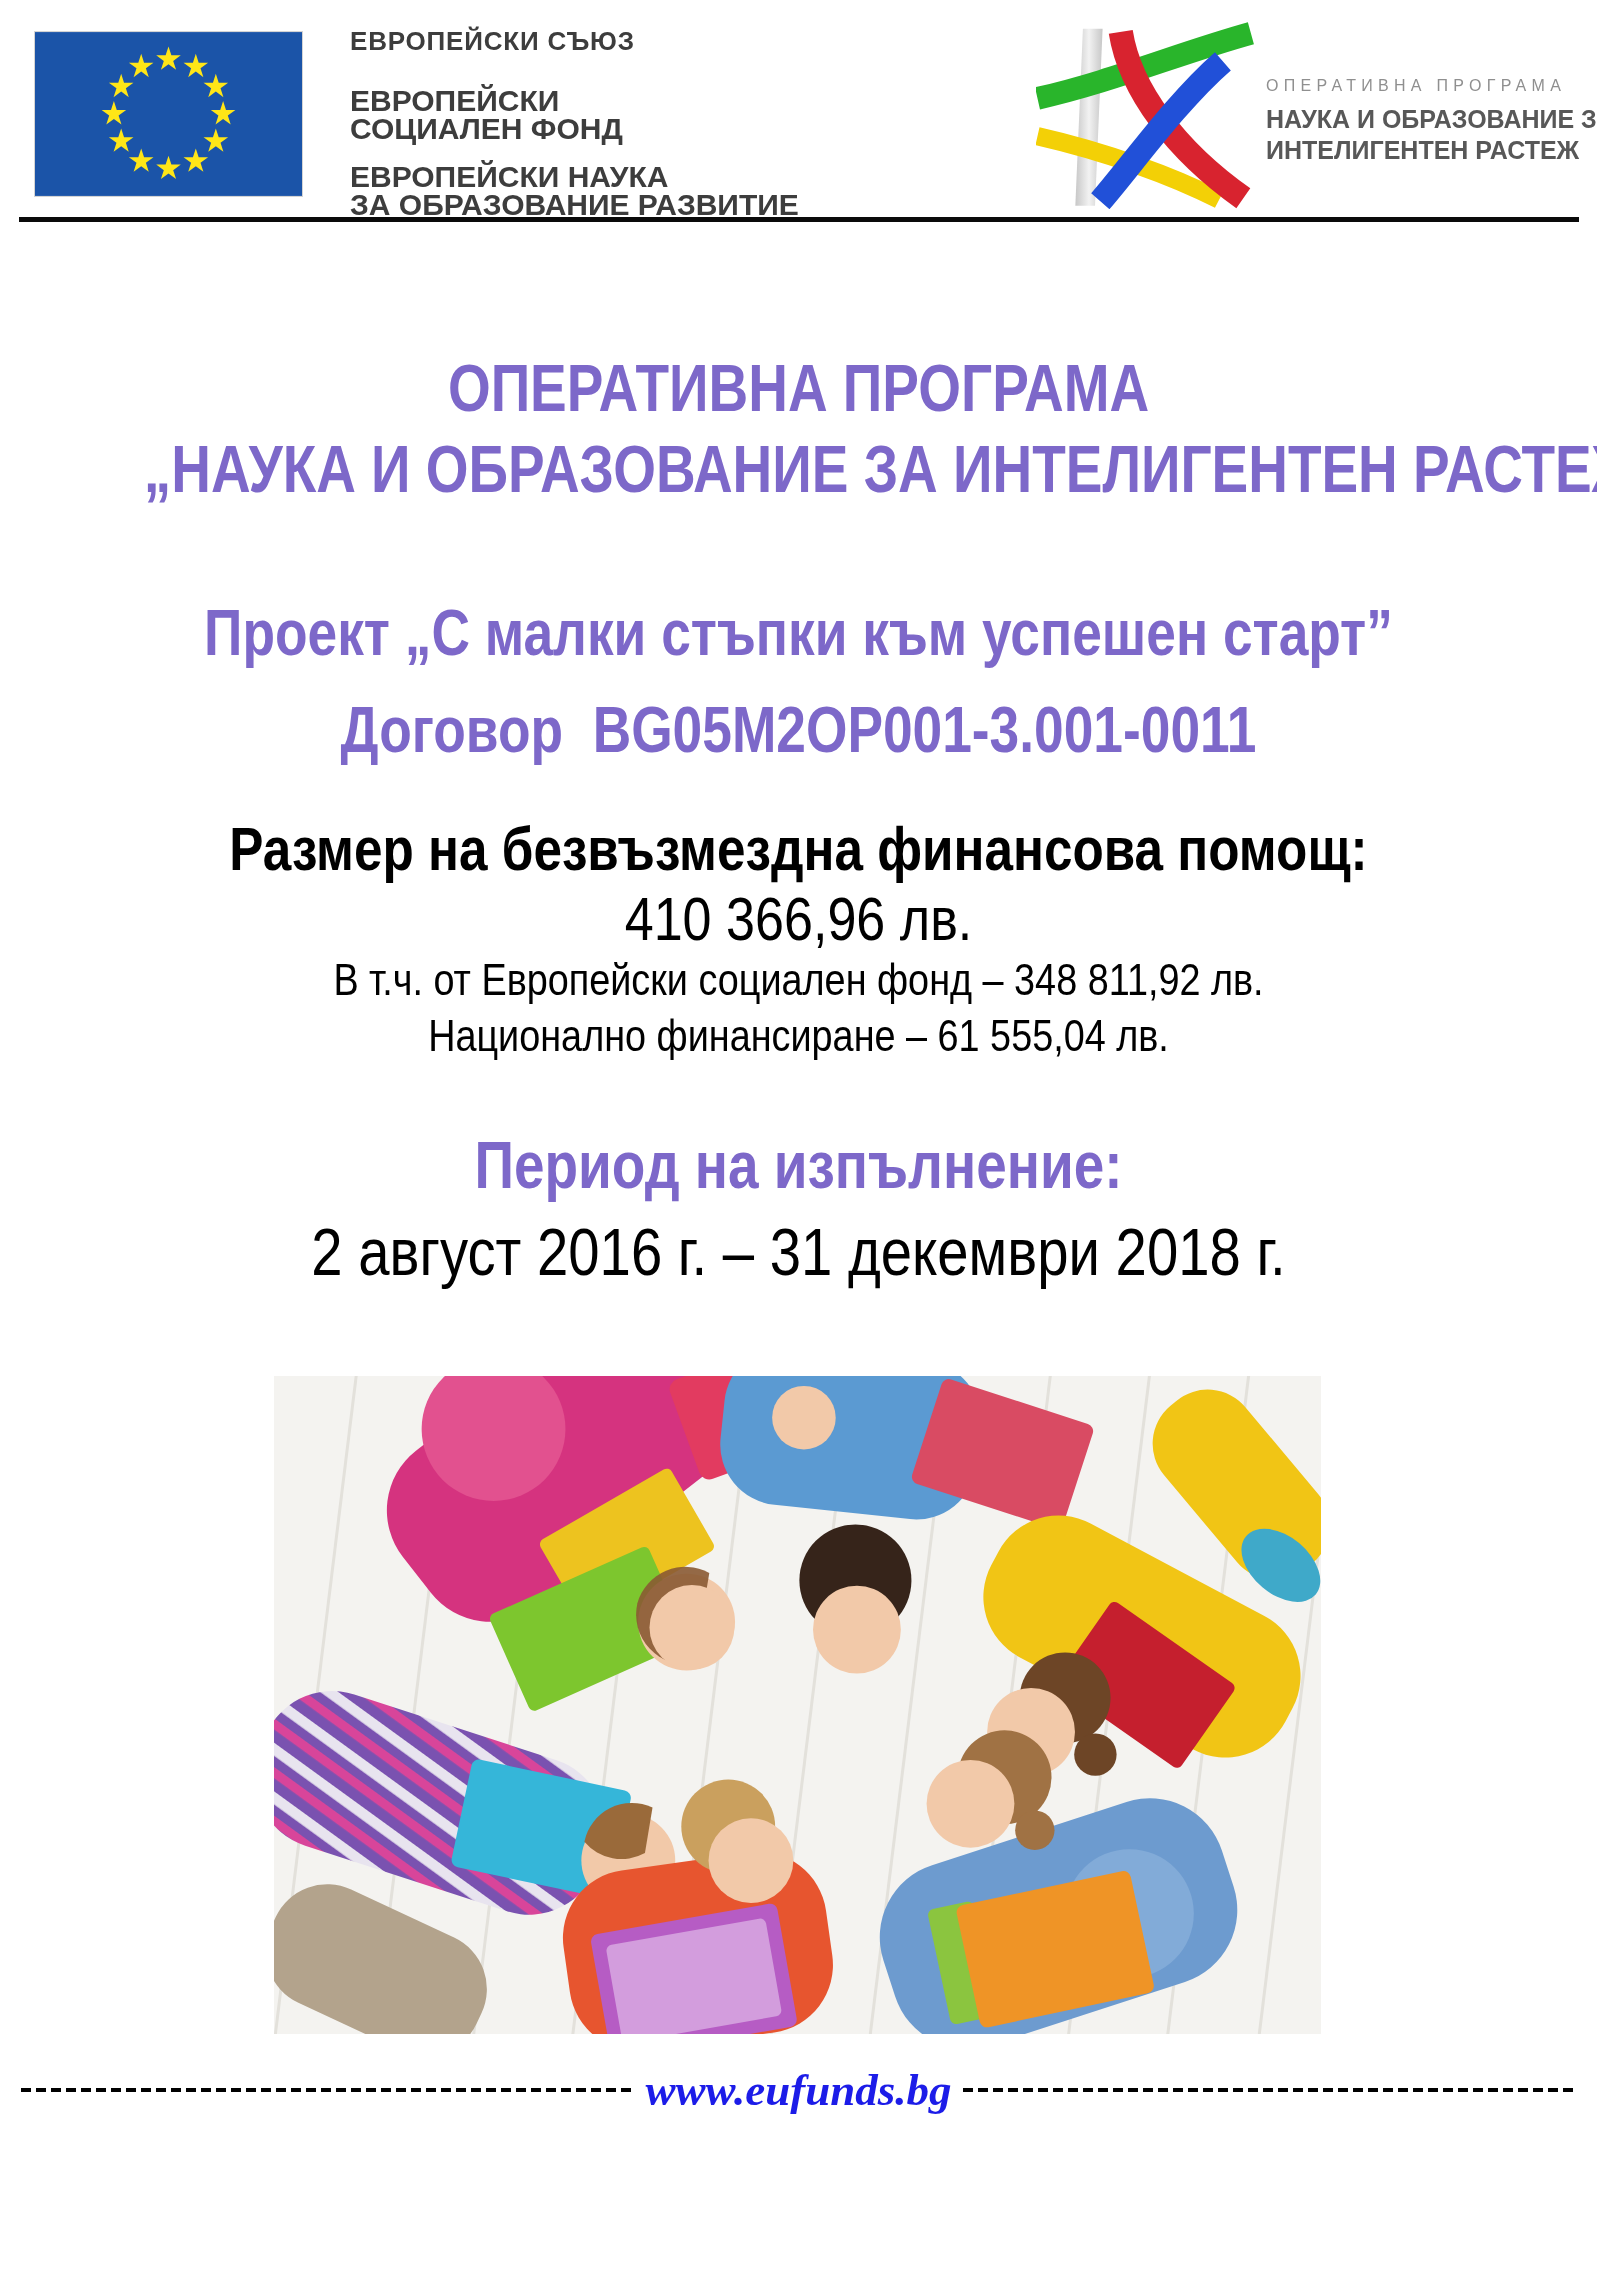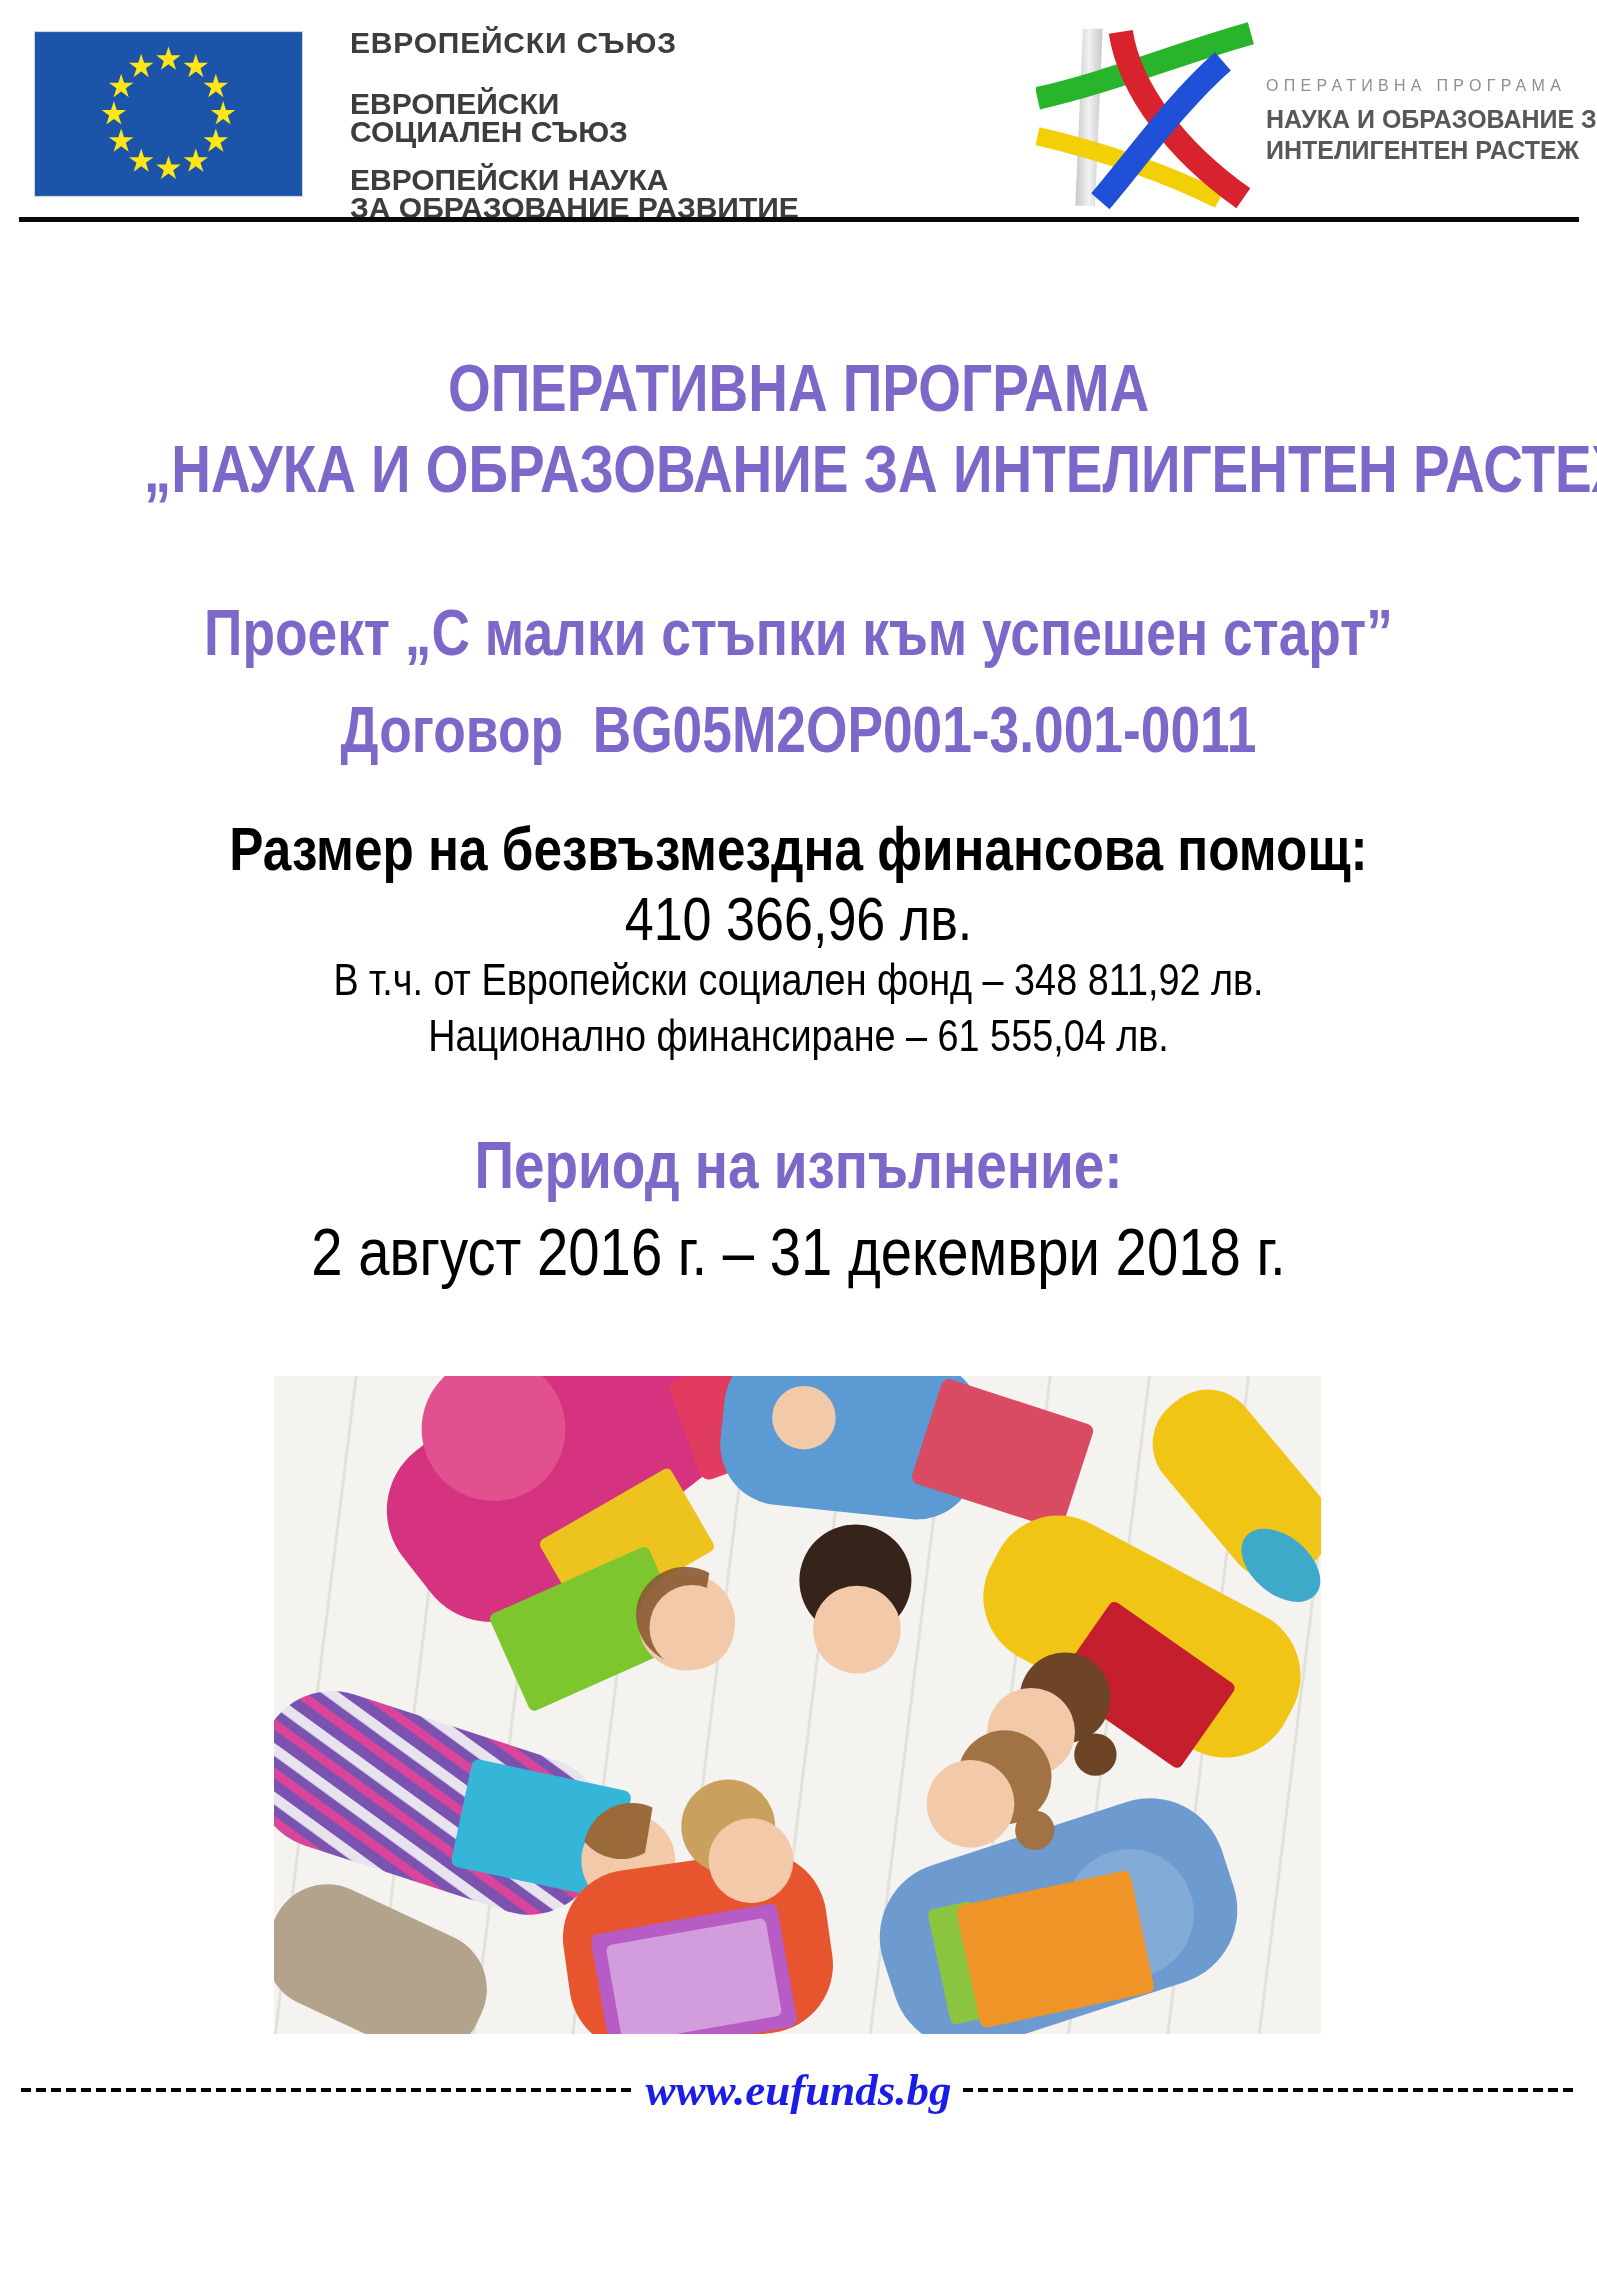--- a/index.html
+++ b/index.html
@@ -6,21 +6,21 @@
   .page{
     position:relative;
     width:1597px;height:2295px;
     background:#ffffff;
     font-family:"Liberation Sans",sans-serif;
     overflow:hidden;
   }
   
   .eu-flag{position:absolute;left:35px;top:32px;width:267px;height:164px;outline:1.5px solid #d4d4d4;}
   .eu-text{position:absolute;left:350px;top:26px;color:#3d3d3d;}
-  .eu-title{font-size:30px;font-weight:bold;letter-spacing:0.8px;margin:0 0 30px 0;}
+  .eu-title{font-size:26px;font-weight:bold;letter-spacing:0.8px;margin:0 0 30px 0;}
   .eu-sub{font-size:30px;font-weight:bold;line-height:28px;margin:0;}
   .eu-gap{height:19.7px;}
   .op-logo{position:absolute;left:1036px;top:18px;width:227px;height:191px;}
   .op-text{position:absolute;left:1266px;top:77px;}
   .op-small{font-size:16px;letter-spacing:5.3px;color:#8f8f8f;margin:0 0 9px 0;white-space:nowrap;}
   .op-big{font-size:25px;font-weight:bold;color:#585858;line-height:31px;margin:0;white-space:nowrap;}
   .rule{position:absolute;left:19px;top:217px;width:1560px;height:5.3px;background:#0a0a0a;}
   
   .line{
     position:absolute;left:0;right:0;
@@ -80,21 +80,21 @@
         <use href="#st" transform="translate(113.6,144)"></use>
         <use href="#st" transform="translate(104,108)"></use>
         <use href="#st" transform="translate(113.6,72)"></use>
         <use href="#st" transform="translate(140,45.6)"></use>
       </svg>
     </div>
 
     <div class="eu-text">
       <p class="eu-title">ЕВРОПЕЙСКИ СЪЮЗ</p>
       <p class="eu-sub">ЕВРОПЕЙСКИ</p>
-      <p class="eu-sub">СОЦИАЛЕН СЪЮЗ</p>
+      <p class="eu-sub">СОЦИАЛЕН ФОНД</p>
       <div class="eu-gap"></div>
       <p class="eu-sub">ЕВРОПЕЙСКИ НАУКА</p>
       <p class="eu-sub">ЗА ОБРАЗОВАНИЕ РАЗВИТИЕ</p>
     </div>
 
     <div class="op-logo">
       <svg width="227" height="191" viewBox="0 0 300 252" xmlns="http://www.w3.org/2000/svg">
         <defs>
           <linearGradient id="silv" x1="0" y1="0" x2="1" y2="0">
             <stop offset="0" stop-color="#c7c7c7"></stop>

